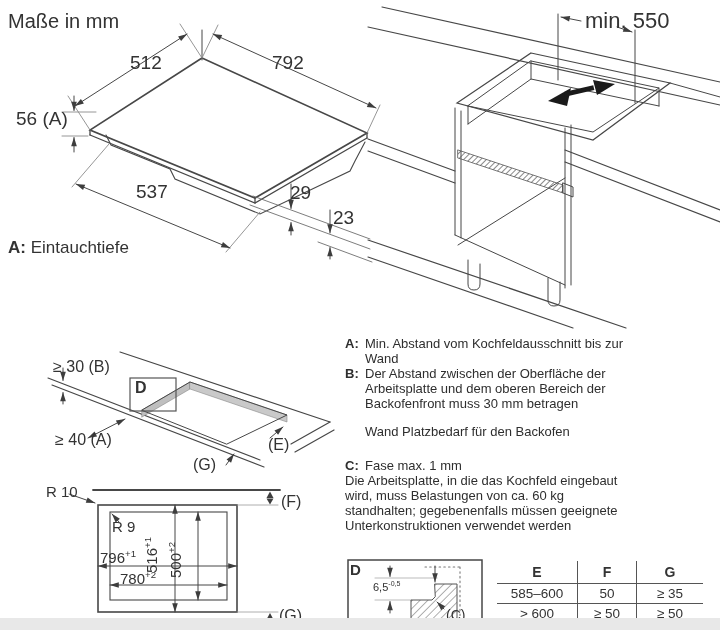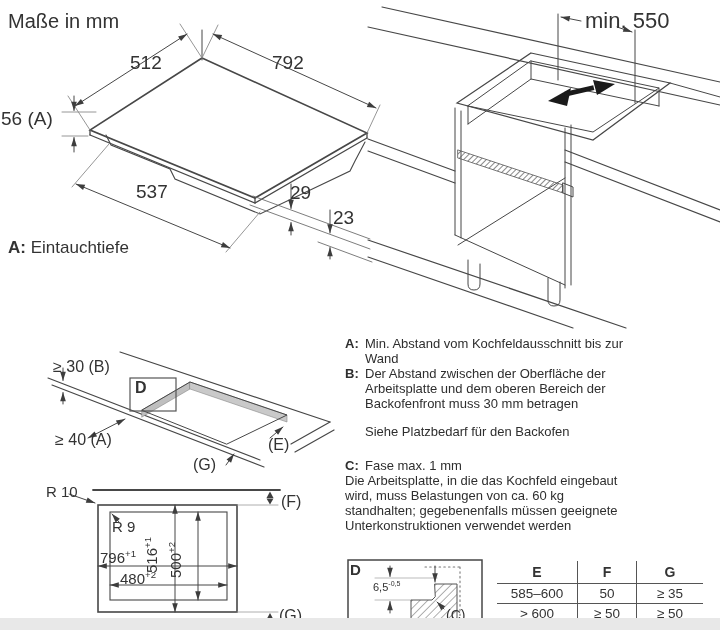--- a/index.html
+++ b/index.html
@@ -212,40 +212,40 @@
 
   <div class="lbl t-title" style="left:8px;top:10px">Maße in mm</div>
 
   <div class="lbl t-legend" style="left:8px;top:238px">
     <span class="b">A:</span>
     <span>Eintauchtiefe</span>
   </div>
 
   <div class="lbl t-dim" style="left:130px;top:52px">512</div>
   <div class="lbl t-dim" style="left:272px;top:52px">792</div>
-  <div class="lbl t-dim" style="left:1px;top:108px">56 (A)</div>
+  <div class="lbl t-dim" style="left:16px;top:108px">56 (A)</div>
   <div class="lbl t-dim" style="left:136px;top:181px">537</div>
   <div class="lbl t-dim" style="left:290px;top:182px">29</div>
   <div class="lbl t-dim" style="left:333px;top:207px">23</div>
 
   <div class="lbl" style="left:585px;top:8px;font-size:22px">min. 550</div>
 
   <div class="lbl t-dim2" style="left:53px;top:358px">≥ 30 (B)</div>
   <div class="lbl t-dim2" style="left:55px;top:431px">≥ 40 (A)</div>
   <div class="lbl t-dim2 b" style="left:135px;top:379px">D</div>
   <div class="lbl t-dim2" style="left:268px;top:436px">(E)</div>
   <div class="lbl t-dim2" style="left:193px;top:456px">(G)</div>
 
   <div class="lbl t-dim3" style="left:46px;top:483px">R 10</div>
   <div class="lbl t-dim3" style="left:112px;top:518px">R 9</div>
   <div class="lbl t-dim3" style="left:100px;top:548px">
     <span>796</span><sup>+1</sup>
   </div>
   <div class="lbl t-dim3" style="left:120px;top:569px">
-    <span>480</span><sup>+2</sup>
+    <span>780</span><sup>+2</sup>
   </div>
   <div class="lbl t-dim3 vert" style="left:160px;top:555px">
     <span>516</span><sup>+1</sup>
   </div>
   <div class="lbl t-dim3 vert" style="left:184px;top:560px">
     <span>500</span><sup>+2</sup>
   </div>
   <div class="lbl t-dim2" style="left:281px;top:493px">(F)</div>
   <div class="lbl t-dim2" style="left:279px;top:607px">(G)</div>
 
@@ -253,21 +253,21 @@
     <span class="nlabel">A:</span>
     <span class="pre">Min. Abstand vom Kochfeldausschnitt bis zur
 Wand</span>
   </div>
   <div class="note" style="top:366px">
     <span class="nlabel">B:</span>
     <span class="pre">Der Abstand zwischen der Oberfläche der
 Arbeitsplatte und dem oberen Bereich der
 Backofenfront muss 30 mm betragen</span>
   </div>
-  <div class="plain" style="left:365px;top:424px">Siehe Platzbedarf für den Backofen</div>
+  <div class="plain" style="left:365px;top:424px">Wand Platzbedarf für den Backofen</div>
   <div class="note" style="top:458px">
     <span class="nlabel">C:</span>
     <span>Fase max. 1 mm</span>
   </div>
   <div class="plain pre" style="left:345px;top:473px;width:352px">Die Arbeitsplatte, in die das Kochfeld eingebaut
 wird, muss Belastungen von ca. 60 kg
 standhalten; gegebenenfalls müssen geeignete
 Unterkonstruktionen verwendet werden</div>
 
   <div class="lbl t-dim3 b" style="left:350px;top:561px">D</div>

